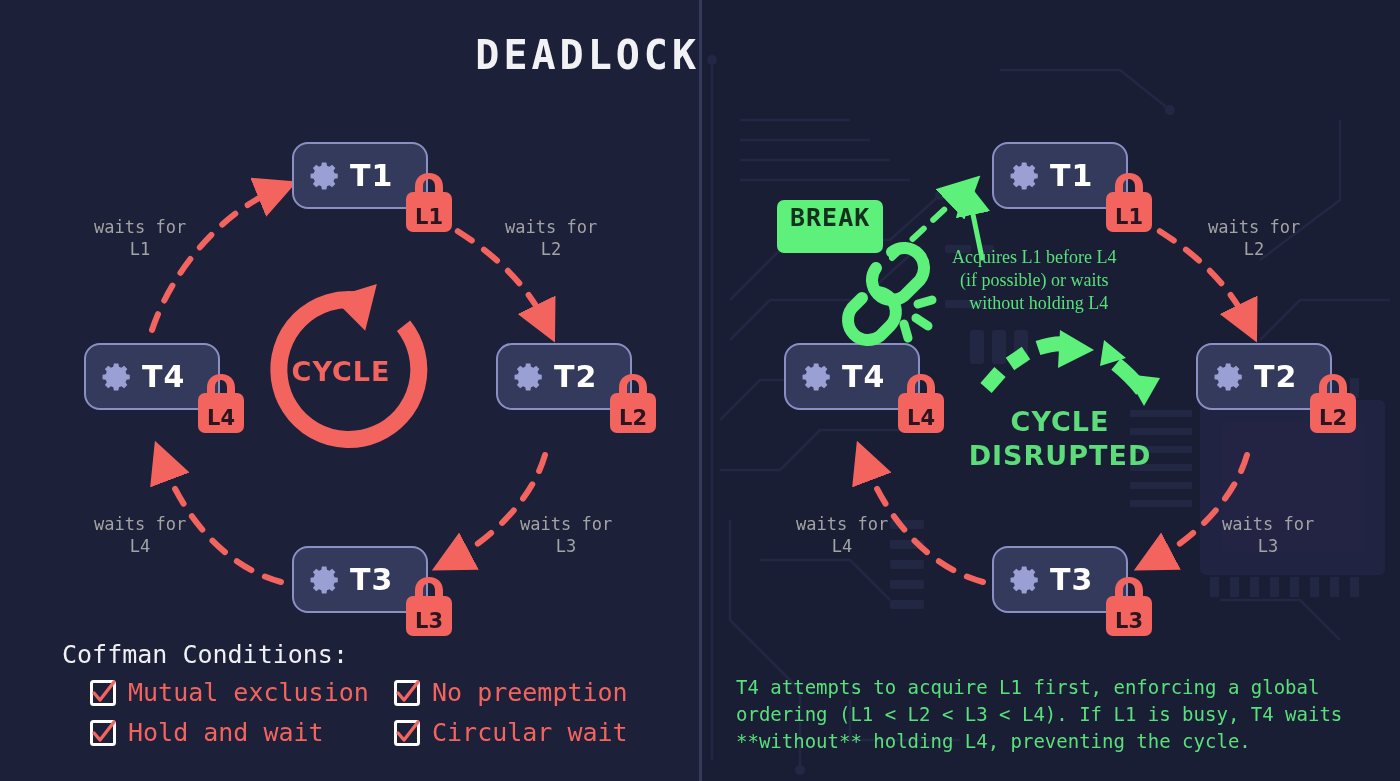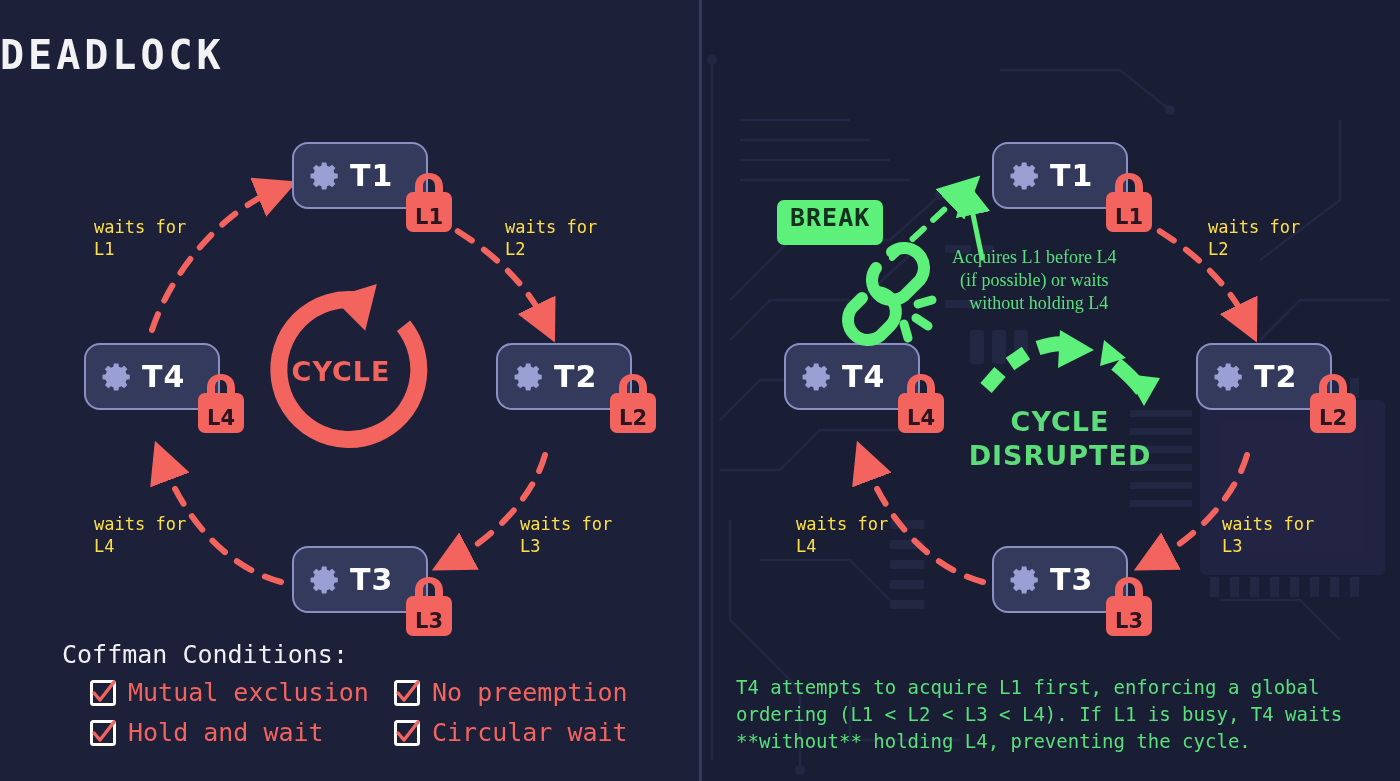--- a/index.html
+++ b/index.html
@@ -26,21 +26,21 @@
     background: #3b3f63;
     opacity: .85;
   }
 
   
   .circuit { position: absolute; inset: 0; opacity: .55; pointer-events: none; }
 
   
   .title {
     position: absolute; top: 32px; width: 100%;
-    text-align: left;
+    text-align: right;
     color: #f2f2f5;
     font-family: "DejaVu Sans Mono", monospace;
     font-weight: 700;
     font-size: 40px;
     letter-spacing: 4px;
   }
 
   
   .node { position: absolute; }
   .node-box {
@@ -72,24 +72,24 @@
     left: 0; right: 0; bottom: 6px;
     text-align: center;
     color: #2a1520;
     font-size: 21px; font-weight: 700;
     font-family: "DejaVu Sans", sans-serif;
   }
 
   
   .edge-label {
     position: absolute;
-    color: #fde047;
+    color: #a3a3a3;
     font-size: 17px;
     line-height: 22px;
-    text-align: left;
+    text-align: center;
     font-family: "DejaVu Sans Mono", monospace;
     white-space: pre;
   }
 
   
   .cycle-wrap { position: absolute; left: 243px; top: 272px; width: 196px; height: 196px; }
   .cycle-text {
     position: absolute; left: 0; right: 0; top: 84px;
     text-align: center;
     color: #f4645f;
@@ -116,21 +116,21 @@
   }
   .chk { width: 26px; height: 26px; flex: none; }
 
   
   .break-badge {
     position: absolute; left: 777px; top: 200px;
     background: #5df07a;
     color: #16301f;
     font-size: 25px; font-weight: 700;
     font-family: "DejaVu Sans Mono", monospace;
-    padding: 3px 13px 13px;
+    padding: 3px 13px 21px;
     border-radius: 7px;
     letter-spacing: 1px;
   }
   .annot {
     position: absolute; left: 952px; top: 246px;
     color: #58e07a;
     font-size: 18px; line-height: 23px;
     text-align: center;
     white-space: pre;
     font-family: Liberation Serif, serif;

